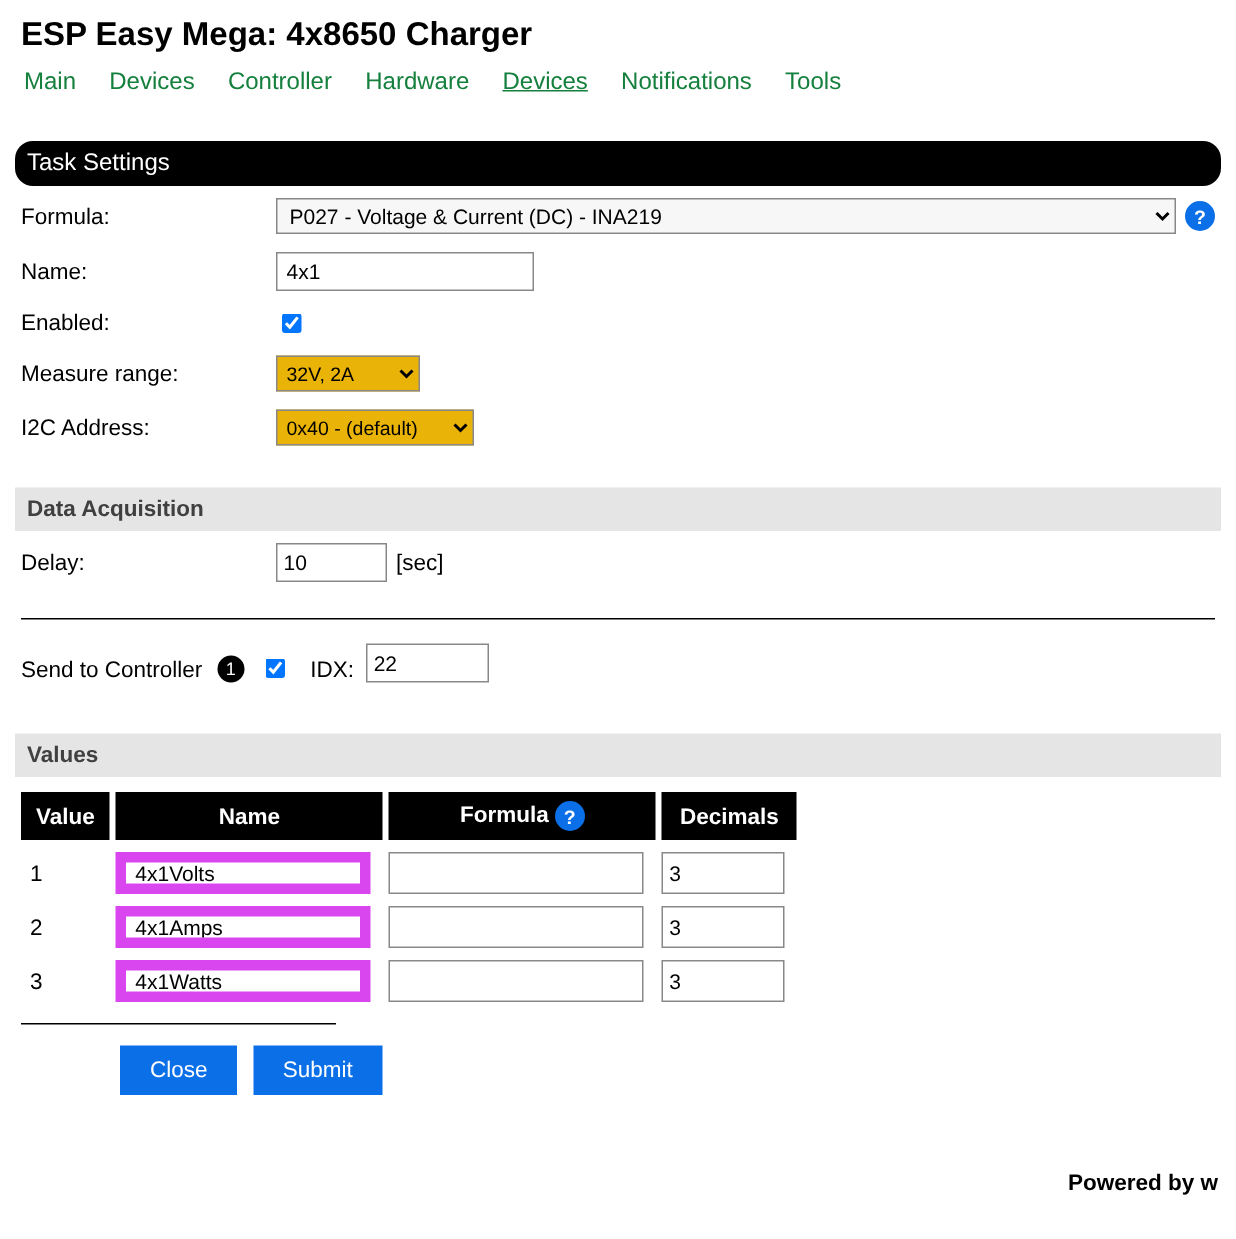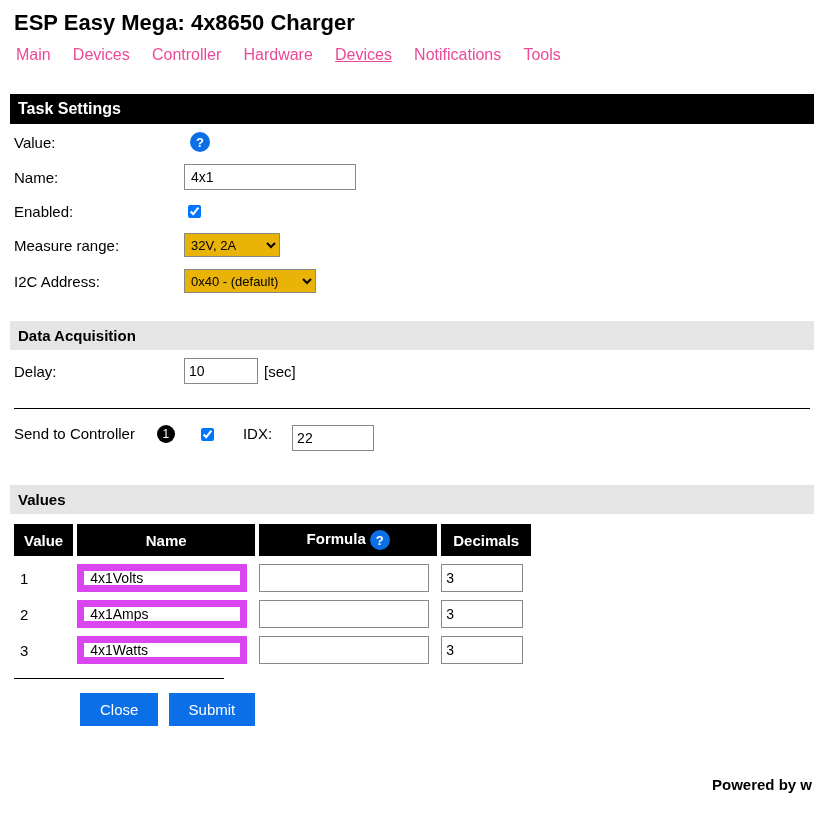--- a/index.html
+++ b/index.html
@@ -13,37 +13,38 @@
   }
   h2.page-title {
     font-size: 22px;
     font-weight: bold;
     margin: 2px 0 10px 4px;
   }
   .nav {
     margin: 6px 0 30px 6px;
   }
   .nav a {
-    color: #ec4899;
+    color: #15803d;
     text-decoration: none;
     margin-right: 18px;
     font-size: 16px;
   }
   .nav a.active { text-decoration: underline; }
   .section-bar {
     background: #000;
     color: #fff;
-    font-weight: bold;
+    font-weight: normal;
     padding: 6px 8px;
     font-size: 16px;
     margin-bottom: 2px;
+    border-radius: 12px;
   }
   .section-sub {
     background: #e5e5e5;
-    color: #000000;
+    color: #404040;
     font-weight: bold;
     padding: 6px 8px;
     font-size: 15px;
     margin-top: 22px;
     margin-bottom: 2px;
   }
   .form-row {
     display: flex;
     align-items: center;
     padding: 6px 4px;
@@ -106,22 +107,22 @@
     justify-content: center;
     margin: 0 2px;
   }
   hr.sep {
     border: none;
     border-top: 1px solid #000;
     margin: 18px 4px 12px 4px;
   }
   .controller-row {
     display: flex;
-    align-items: flex-start;
-    gap: 20px;
+    align-items: flex-end;
+    gap: 8px;
     padding: 4px 4px 12px 4px;
   }
   .values-table {
     border-collapse: separate;
     border-spacing: 4px 8px;
     margin: 0 0 0 0;
   }
   .values-table th {
     background: #000;
     color: #fff;
@@ -172,21 +173,24 @@
   <a href="#">Controller</a>
   <a href="#">Hardware</a>
   <a href="#" class="active">Devices</a>
   <a href="#">Notifications</a>
   <a href="#">Tools</a>
 </div>
 
 <div class="section-bar">Task Settings</div>
 
 <div class="form-row">
-  <div class="form-label">Value:</div>
+  <div class="form-label">Formula:</div>
+  <select class="wide-select">
+    <option>P027 - Voltage &amp; Current (DC) - INA219</option>
+  </select>
   <span class="help-icon">?</span>
 </div>
 
 <div class="form-row">
   <div class="form-label">Name:</div>
   <input class="text-input name" value="4x1" style="">
 </div>
 
 <div class="form-row">
   <div class="form-label">Enabled:</div>

